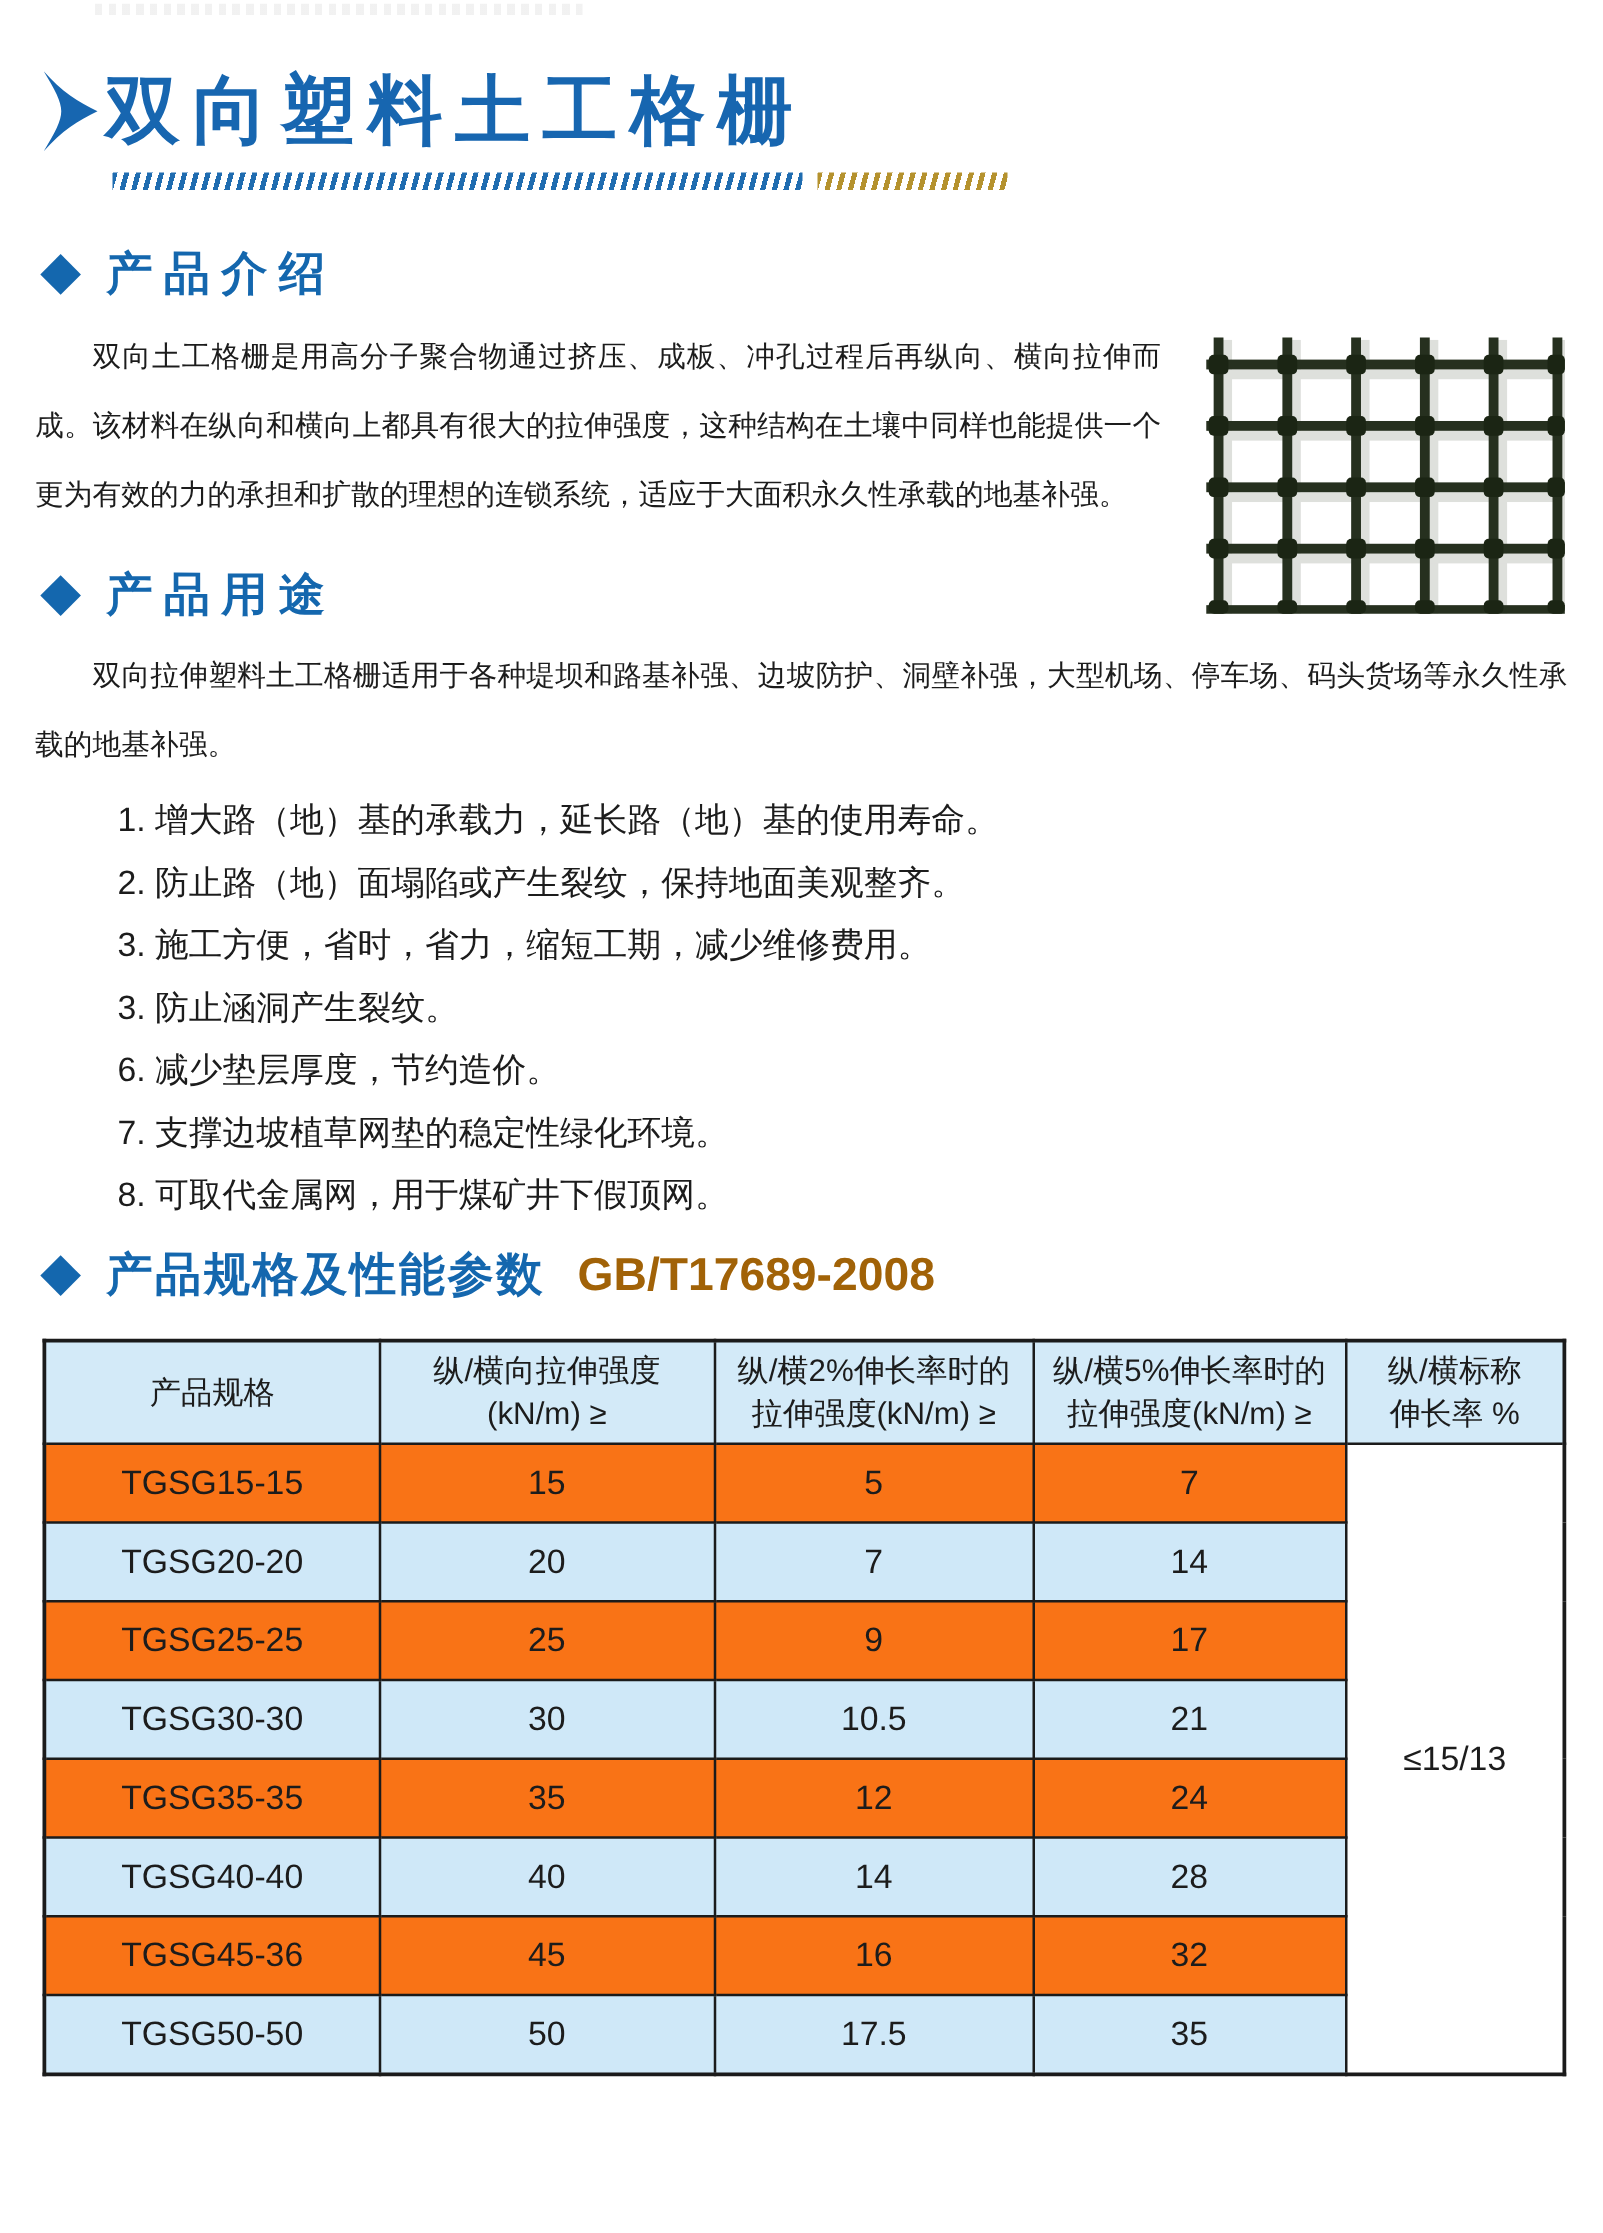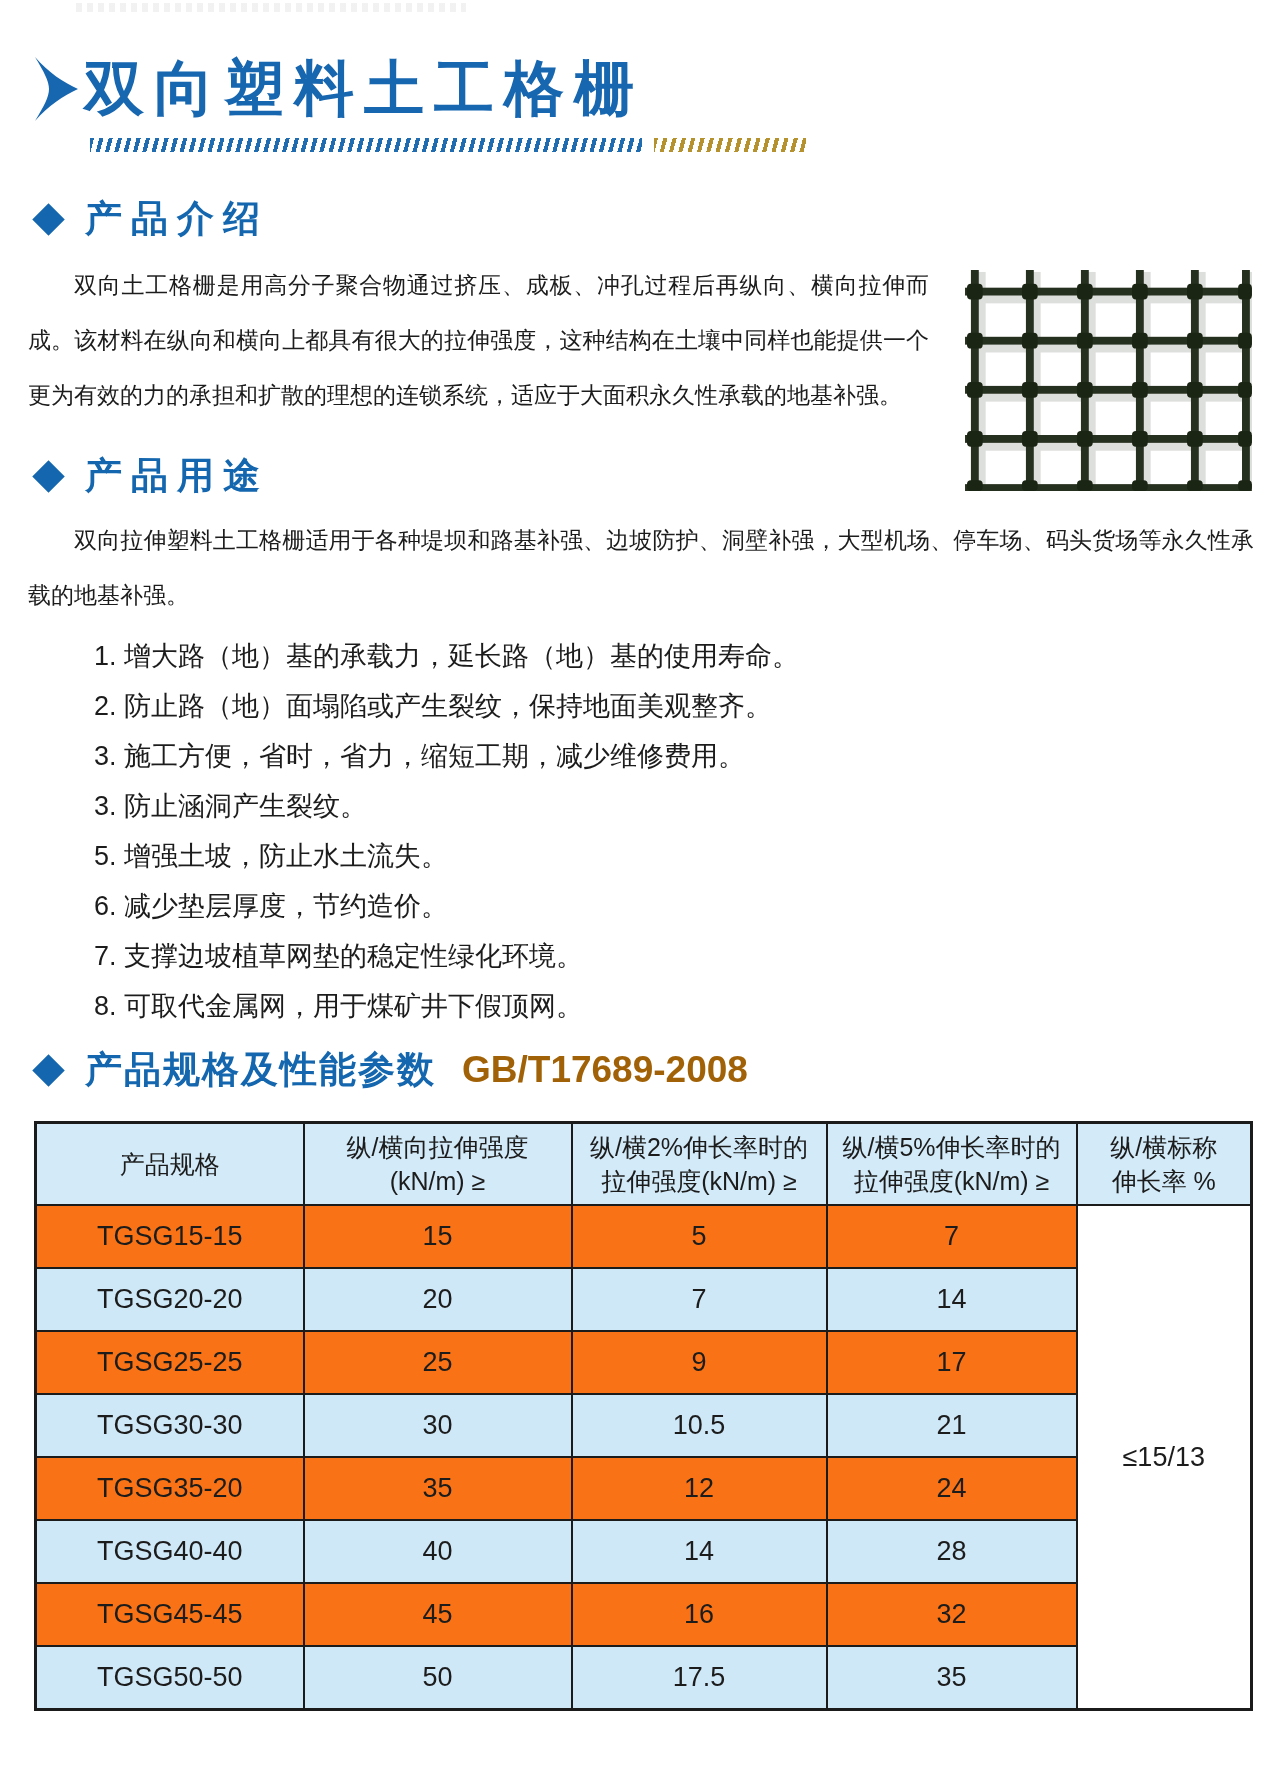--- a/index.html
+++ b/index.html
@@ -168,21 +168,20 @@
     <span class="section-label">产品用途</span>
   </div>
 
   <p class="body-par uses-intro">双向拉伸塑料土工格栅适用于各种堤坝和路基补强、边坡防护、洞壁补强，大型机场、停车场、码头货场等永久性承载的地基补强。</p>
 
   <ul class="uses-list">
     <li>1. 增大路（地）基的承载力，延长路（地）基的使用寿命。</li>
     <li>2. 防止路（地）面塌陷或产生裂纹，保持地面美观整齐。</li>
     <li>3. 施工方便，省时，省力，缩短工期，减少维修费用。</li>
     <li>3. 防止涵洞产生裂纹。</li>
-    <li>5. 增强土坡，防止水土流失。</li>
     <li>6. 减少垫层厚度，节约造价。</li>
     <li>7. 支撑边坡植草网垫的稳定性绿化环境。</li>
     <li>8. 可取代金属网，用于煤矿井下假顶网。</li>
   </ul>
 
   <div class="section-head head-specs">
     <span class="diamond"></span>
     <span class="section-label tight">产品规格及性能参数</span>
     <span class="standard-code">GB/T17689-2008</span>
   </div>
@@ -228,33 +227,33 @@
         <td>9</td>
         <td>17</td>
       </tr>
       <tr class="alt">
         <td>TGSG30-30</td>
         <td>30</td>
         <td>10.5</td>
         <td>21</td>
       </tr>
       <tr>
-        <td>TGSG35-20</td>
+        <td>TGSG35-35</td>
         <td>35</td>
         <td>12</td>
         <td>24</td>
       </tr>
       <tr class="alt">
         <td>TGSG40-40</td>
         <td>40</td>
         <td>14</td>
         <td>28</td>
       </tr>
       <tr>
-        <td>TGSG45-45</td>
+        <td>TGSG45-36</td>
         <td>45</td>
         <td>16</td>
         <td>32</td>
       </tr>
       <tr class="alt">
         <td>TGSG50-50</td>
         <td>50</td>
         <td>17.5</td>
         <td>35</td>
       </tr>

